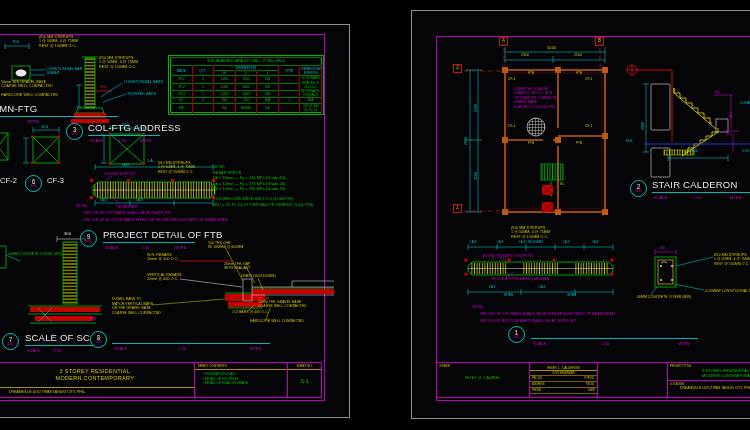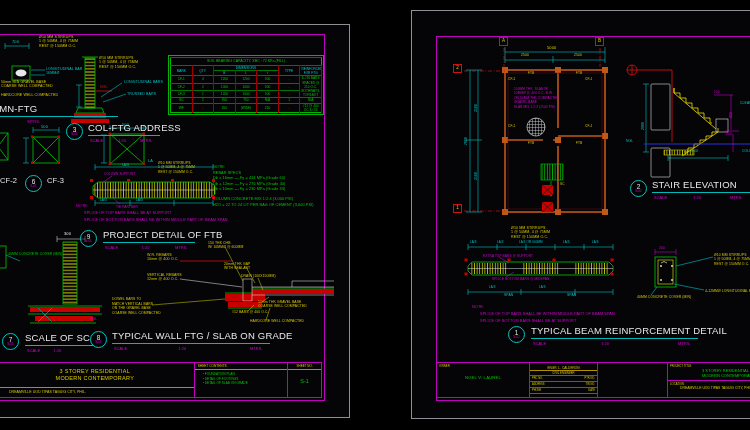--- a/index.html
+++ b/index.html
@@ -447,39 +447,37 @@
         <div class="dt-sheet">S-01</div>
       </div>
       <div class="dt-title" style="left: 25px; top: 332px;">SCALE OF SC</div>
       <div class="dt-underline" style="left: 25px; top: 345px; width: 68px;"></div>
       <div class="dt-scale" style="left: 27px; top: 348px;">SCALE</div>
       <div class="dt-scaleval" style="left: 53.56px; top: 348px;">1:20</div>
       <div class="dt-bubble" style="left: 90px; top: 331px;">
         <div class="dt-num">8</div>
         <div class="dt-sheet">S-01</div>
       </div>
-      <div class="dt-title" style="left: 112px; top: 330px;">TYPICAL WALL FTG / SLAB ON GRADE</div>
       <div class="dt-underline" style="left: 112px; top: 343px; width: 158px;"></div>
       <div class="dt-scale" style="left: 114px; top: 346px;">SCALE</div>
       <div class="dt-scaleval" style="left: 178.36px; top: 346px;">1:20</div>
       <div class="dt-units" style="left: 250px; top: 346px;">MTRS.</div>
       <div class="dt-bubble" style="left: 630px; top: 180px;">
         <div class="dt-num">2</div>
         <div class="dt-sheet">S-02</div>
       </div>
-      <div class="dt-title" style="left: 652px; top: 179px;">STAIR ELEVATION</div>
+      <div class="dt-title" style="left: 652px; top: 179px;">STAIR CALDERON</div>
       <div class="dt-underline" style="left: 652px; top: 192px; width: 98px;"></div>
       <div class="dt-scale" style="left: 654px; top: 195px;">SCALE</div>
       <div class="dt-scaleval" style="left: 693.16px; top: 195px;">1:20</div>
       <div class="dt-units" style="left: 730px; top: 195px;">MTRS.</div>
       <div class="dt-bubble" style="left: 508px; top: 326px;">
         <div class="dt-num">1</div>
         <div class="dt-sheet">S-02</div>
       </div>
-      <div class="dt-title" style="left: 531px; top: 325px;">TYPICAL BEAM REINFORCEMENT DETAIL</div>
       <div class="dt-underline" style="left: 531px; top: 338px; width: 167px;"></div>
       <div class="dt-scale" style="left: 533px; top: 341px;">SCALE</div>
       <div class="dt-scaleval" style="left: 601.14px; top: 341px;">1:20</div>
       <div class="dt-units" style="left: 678px; top: 341px;">MTRS.</div>
     </div>
 
   <div class="tb" style="left:-30px;top:362px;width:352px;height:36px;">
     <div class="tb-cell tb-proj">
       <div class="pt">
         <div class="yel">3 STOREY RESIDENTIAL</div>

